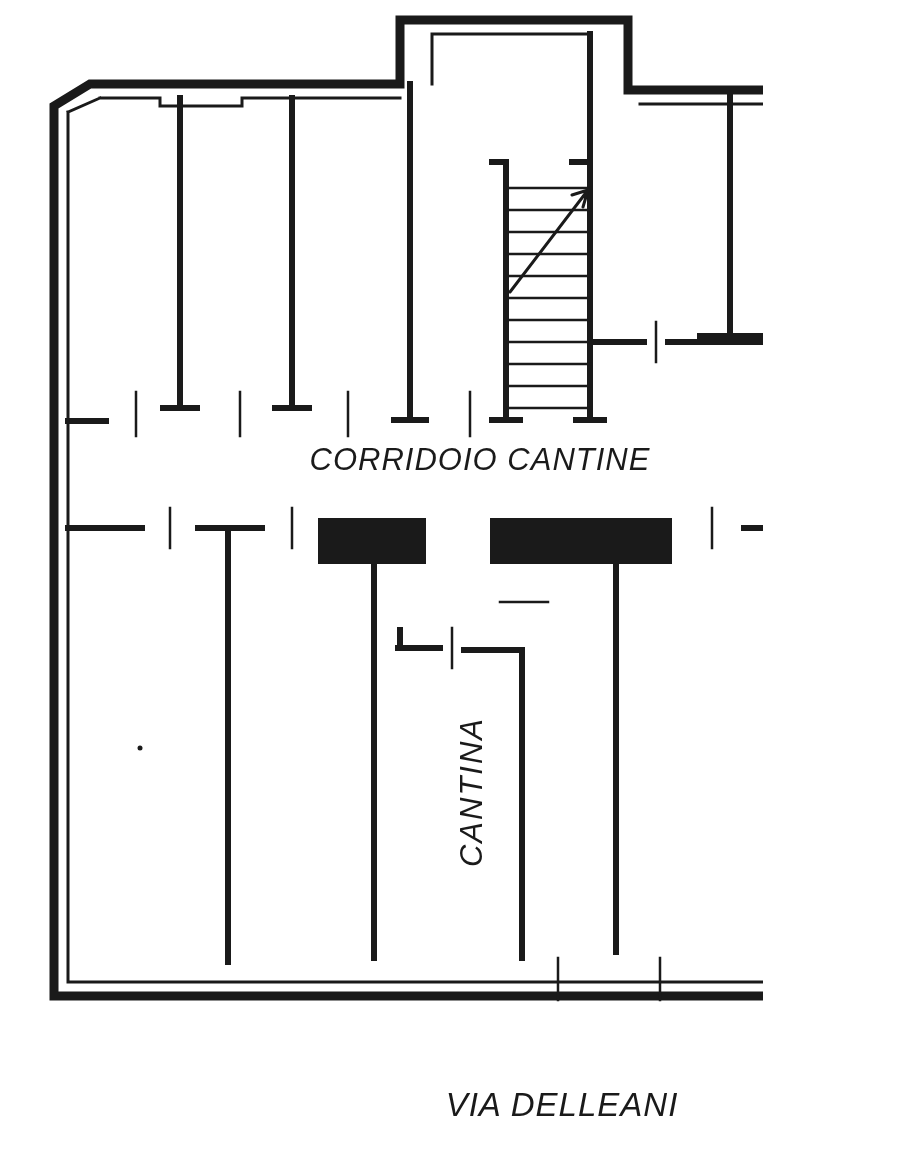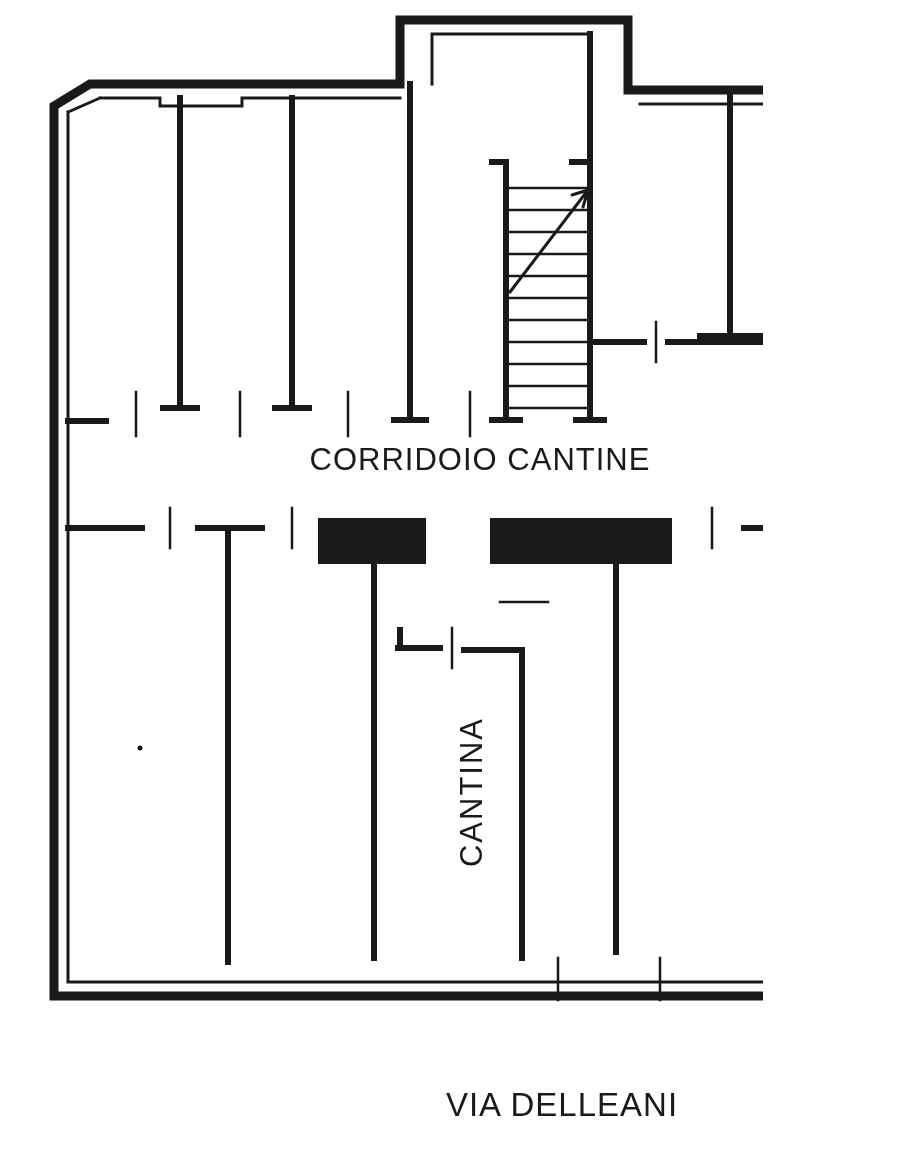--- a/index.html
+++ b/index.html
@@ -6,20 +6,21 @@
     margin: 0;
     padding: 0;
     background: #ffffff;
   }
   .page {
     position: relative;
     width: 763px;
     height: 1154px;
     background: #ffffff;
     overflow: hidden;
+    font-style: italic;
   }
   svg {
     display: block;
     width: 922px;
     height: 1154px;
   }
   text {
     font-family: "Liberation Sans", "DejaVu Sans", sans-serif;
     font-weight: 500;
   }

